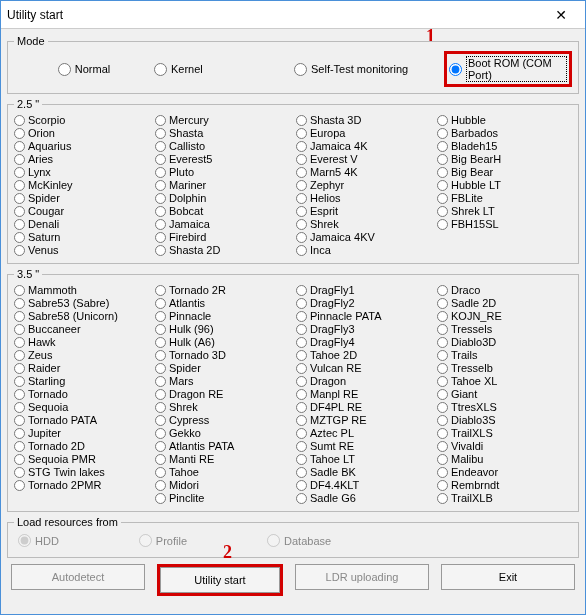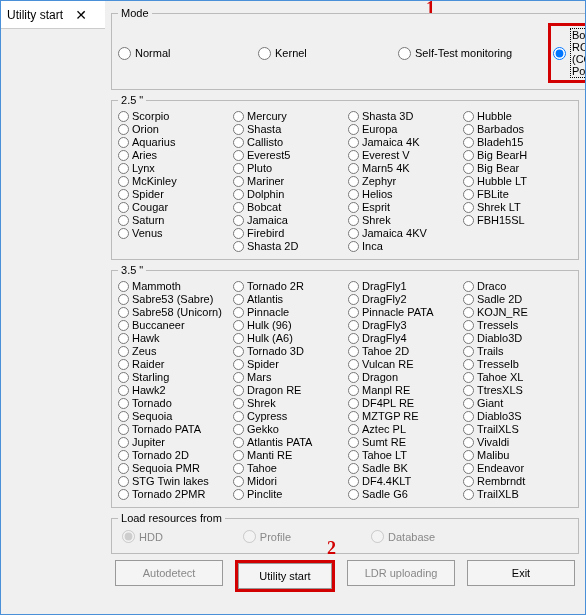--- a/index.html
+++ b/index.html
@@ -9,20 +9,21 @@
     font-size: 11px;
     background: #f0f0f0;
     color: #000;
   }
   .window {
     width: 586px;
     height: 615px;
     border: 1px solid #4a90d9;
     background: #f0f0f0;
     display: flex;
+    flex-direction: column;
   }
   .titlebar {
     height: 28px;
     background: #fff;
     border-bottom: 1px solid #ccc;
     display: flex;
     align-items: center;
     padding: 0 6px;
   }
   .titlebar .title { flex: 1; font-size: 12px; }
@@ -95,21 +96,21 @@
     <span class="close">✕</span>
   </div>
 
   <div class="content" style="position:relative;">
 
     <span class="annot" style="top:-3px; right:150px;">1</span>
 
     <fieldset>
       <legend>Mode</legend>
       <div class="mode-row">
-        <label class="mode-opt" style="flex:0 0 140px;">
+        <label class="mode-opt" style="flex:0 0 140px;justify-content:center;">
           <input type="radio" name="mode" style="">
             <span>Normal</span>
         </label>
         <label class="mode-opt" style="flex:0 0 140px;">
           <input type="radio" name="mode" style="">
             <span>Kernel</span>
         </label>
         <label class="mode-opt" style="flex:0 0 150px;">
           <input type="radio" name="mode" style="">
             <span>Self-Test monitoring</span>
@@ -154,20 +155,24 @@
             <label class="rad">
               <input type="radio" name="g25r" style="">
               <span>Spider</span>
             </label>
             <label class="rad">
               <input type="radio" name="g25r" style="">
               <span>Cougar</span>
             </label>
             <label class="rad">
               <input type="radio" name="g25r" style="">
+              <span>Denali</span>
+            </label>
+            <label class="rad">
+              <input type="radio" name="g25r" style="">
               <span>Saturn</span>
             </label>
             <label class="rad">
               <input type="radio" name="g25r" style="">
               <span>Venus</span>
             </label>
           </div>
           <div class="spacer-col">
             <label class="rad">
               <input type="radio" name="g25r" style="">
@@ -332,24 +337,20 @@
             <label class="rad">
               <input type="radio" name="g35r" style="">
               <span>Raider</span>
             </label>
             <label class="rad">
               <input type="radio" name="g35r" style="">
               <span>Starling</span>
             </label>
             <label class="rad">
               <input type="radio" name="g35r" style="">
-              <span>Hawk2</span>
-            </label>
-            <label class="rad">
-              <input type="radio" name="g35r" style="">
               <span>Tornado</span>
             </label>
             <label class="rad">
               <input type="radio" name="g35r" style="">
               <span>Sequoia</span>
             </label>
             <label class="rad">
               <input type="radio" name="g35r" style="">
               <span>Tornado PATA</span>
             </label>
@@ -542,25 +543,25 @@
             <label class="rad">
               <input type="radio" name="g35r" style="">
               <span>Tresselb</span>
             </label>
             <label class="rad">
               <input type="radio" name="g35r" style="">
               <span>Tahoe XL</span>
             </label>
             <label class="rad">
               <input type="radio" name="g35r" style="">
+              <span>Giant</span>
+            </label>
+            <label class="rad">
+              <input type="radio" name="g35r" style="">
               <span>TtresXLS</span>
-            </label>
-            <label class="rad">
-              <input type="radio" name="g35r" style="">
-              <span>Giant</span>
             </label>
             <label class="rad">
               <input type="radio" name="g35r" style="">
               <span>Diablo3S</span>
             </label>
             <label class="rad">
               <input type="radio" name="g35r" style="">
               <span>TrailXLS</span>
             </label>
             <label class="rad">

